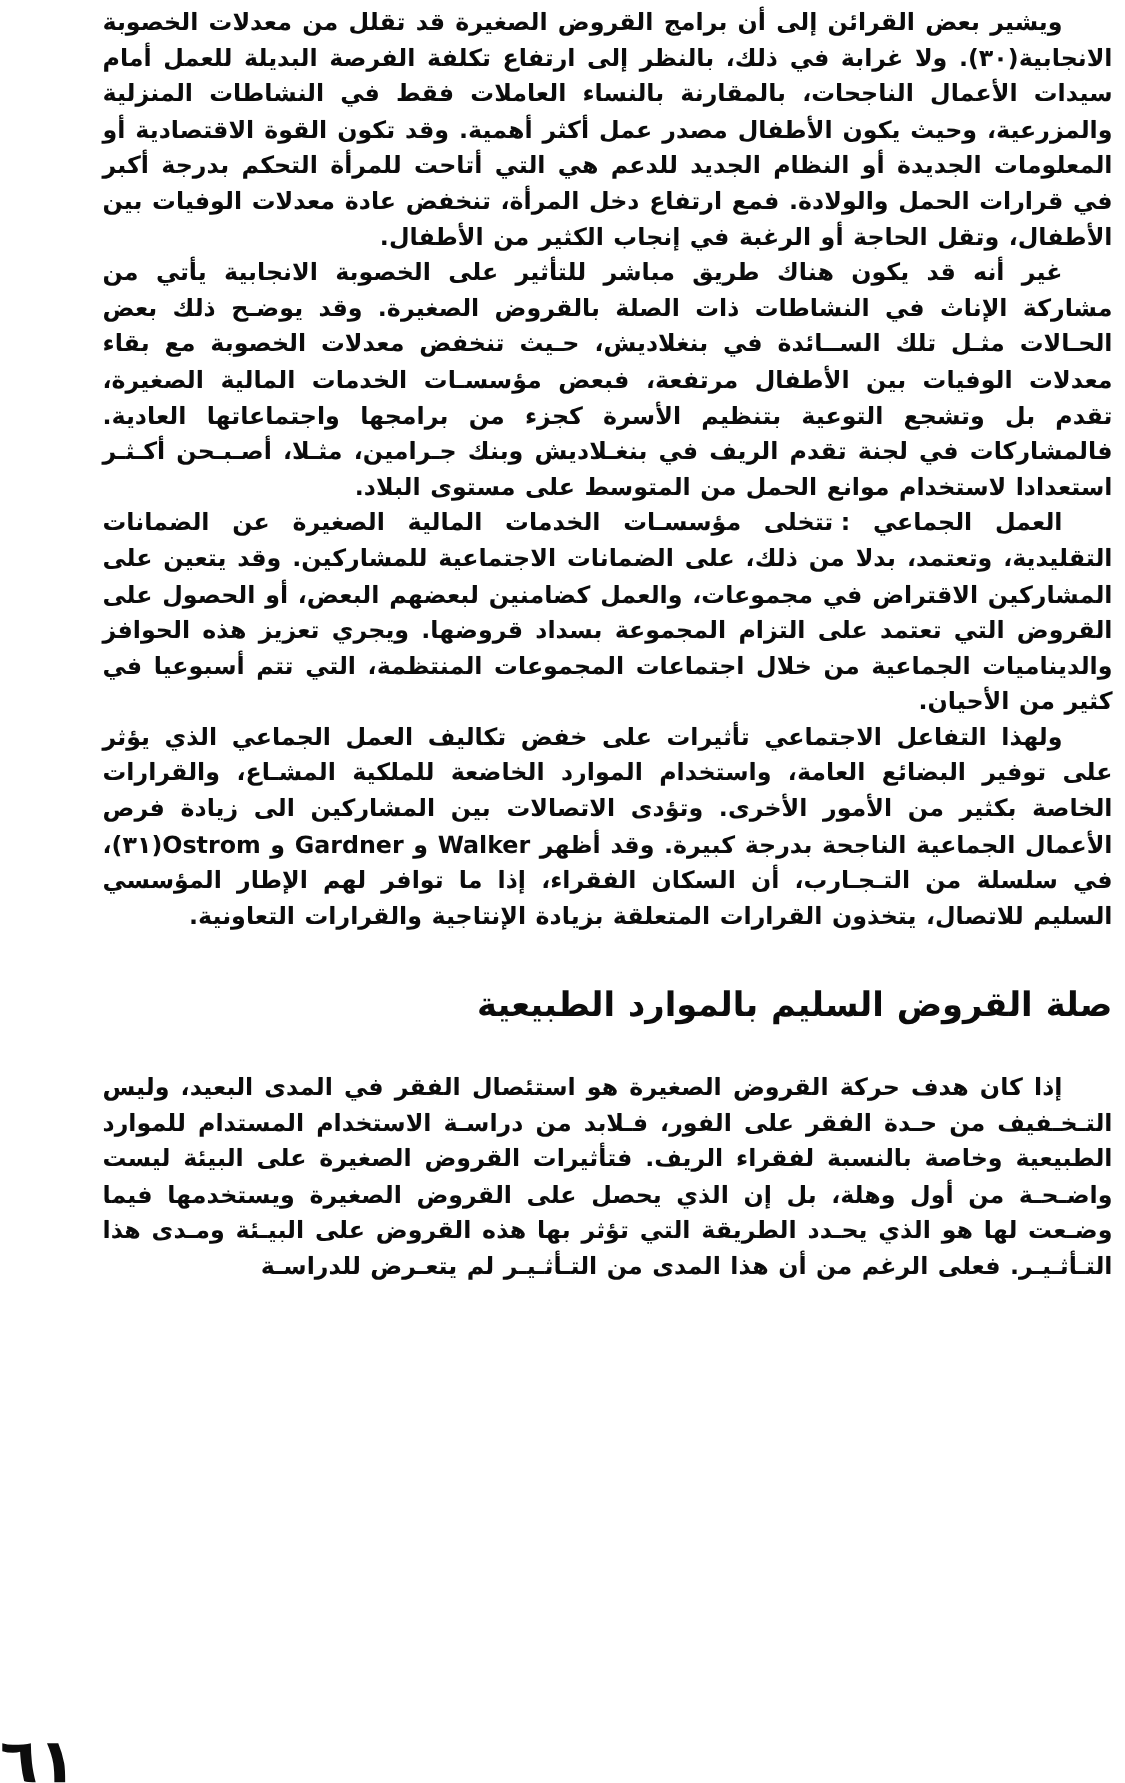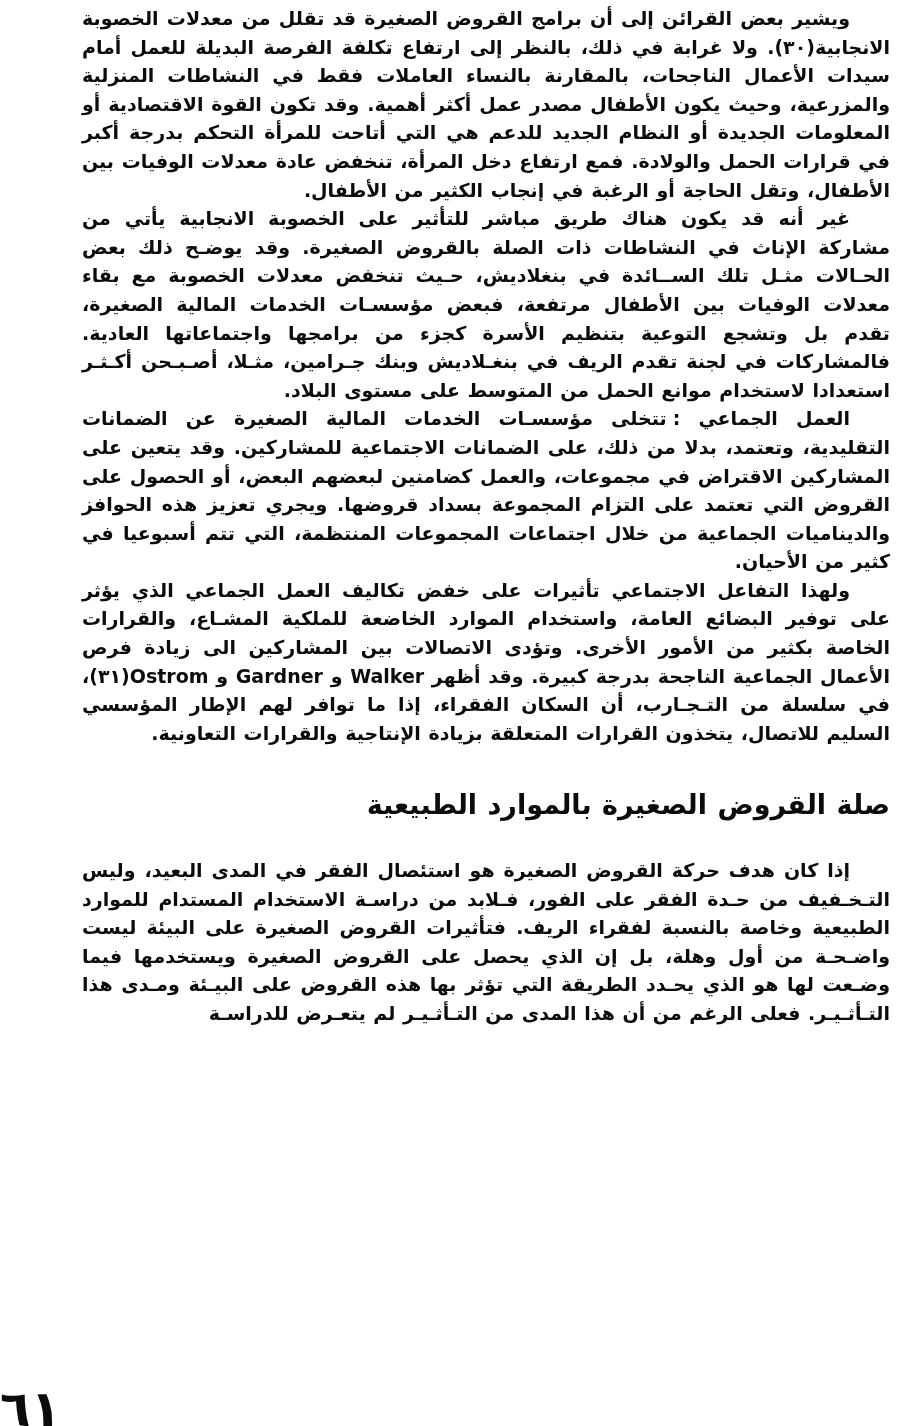--- a/index.html
+++ b/index.html
@@ -58,21 +58,21 @@
 </head>
 <body>
 
 <div class="page">
   <div class="content">
     <p>ويشير بعض القرائن إلى أن برامج القروض الصغيرة قد تقلل من معدلات الخصوبة الانجابية(٣٠). ولا غرابة في ذلك، بالنظر إلى ارتفاع تكلفة الفرصة البديلة للعمل أمام سيدات الأعمال الناجحات، بالمقارنة بالنساء العاملات فقط في النشاطات المنزلية والمزرعية، وحيث يكون الأطفال مصدر عمل أكثر أهمية. وقد تكون القوة الاقتصادية أو المعلومات الجديدة أو النظام الجديد للدعم هي التي أتاحت للمرأة التحكم بدرجة أكبر في قرارات الحمل والولادة. فمع ارتفاع دخل المرأة، تنخفض عادة معدلات الوفيات بين الأطفال، وتقل الحاجة أو الرغبة في إنجاب الكثير من الأطفال.</p>
     <p>غير أنه قد يكون هناك طريق مباشر للتأثير على الخصوبة الانجابية يأتي من مشاركة الإناث في النشاطات ذات الصلة بالقروض الصغيرة. وقد يوضـح ذلك بعض الحـالات مثـل تلك الســائدة في بنغلاديش، حـيث تنخفض معدلات الخصوبة مع بقاء معدلات الوفيات بين الأطفال مرتفعة، فبعض مؤسسـات الخدمات المالية الصغيرة، تقدم بل وتشجع التوعية بتنظيم الأسرة كجزء من برامجها واجتماعاتها العادية. فالمشاركات في لجنة تقدم الريف في بنغـلاديش وبنك جـرامين، مثـلا، أصـبـحن أكـثـر استعدادا لاستخدام موانع الحمل من المتوسط على مستوى البلاد.</p>
     <p><span class="lead">العمل الجماعي :</span><span>تتخلى مؤسسـات الخدمات المالية الصغيرة عن الضمانات التقليدية، وتعتمد، بدلا من ذلك، على الضمانات الاجتماعية للمشاركين. وقد يتعين على المشاركين الاقتراض في مجموعات، والعمل كضامنين لبعضهم البعض، أو الحصول على القروض التي تعتمد على التزام المجموعة بسداد قروضها. ويجري تعزيز هذه الحوافز والديناميات الجماعية من خلال اجتماعات المجموعات المنتظمة، التي تتم أسبوعيا في كثير من الأحيان.</span></p>
     <p>ولهذا التفاعل الاجتماعي تأثيرات على خفض تكاليف العمل الجماعي الذي يؤثر على توفير البضائع العامة، واستخدام الموارد الخاضعة للملكية المشـاع، والقرارات الخاصة بكثير من الأمور الأخرى. وتؤدى الاتصالات بين المشاركين الى زيادة فرص الأعمال الجماعية الناجحة بدرجة كبيرة. وقد أظهر Walker و Gardner و Ostrom(٣١)، في سلسلة من التـجـارب، أن السكان الفقراء، إذا ما توافر لهم الإطار المؤسسي السليم للاتصال، يتخذون القرارات المتعلقة بزيادة الإنتاجية والقرارات التعاونية.</p>
 
-    <h2 class="section-heading">صلة القروض الصغيرة بالموارد الطبيعية</h2>
+    <h2 class="section-heading">صلة القروض السليم بالموارد الطبيعية</h2>
 
     <div class="section-paragraphs">
       <p>إذا كان هدف حركة القروض الصغيرة هو استئصال الفقر في المدى البعيد، وليس التـخـفيف من حـدة الفقر على الفور، فـلابد من دراسـة الاستخدام المستدام للموارد الطبيعية وخاصة بالنسبة لفقراء الريف. فتأثيرات القروض الصغيرة على البيئة ليست واضـحـة من أول وهلة، بل إن الذي يحصل على القروض الصغيرة ويستخدمها فيما وضـعت لها هو الذي يحـدد الطريقة التي تؤثر بها هذه القروض على البيـئة ومـدى هذا التـأثـيـر. فعلى الرغم من أن هذا المدى من التـأثـيـر لم يتعـرض للدراسـة</p>
     </div>
   </div>
 
   <div class="page-number">٦١</div>
 </div>
 
 </body></html>

